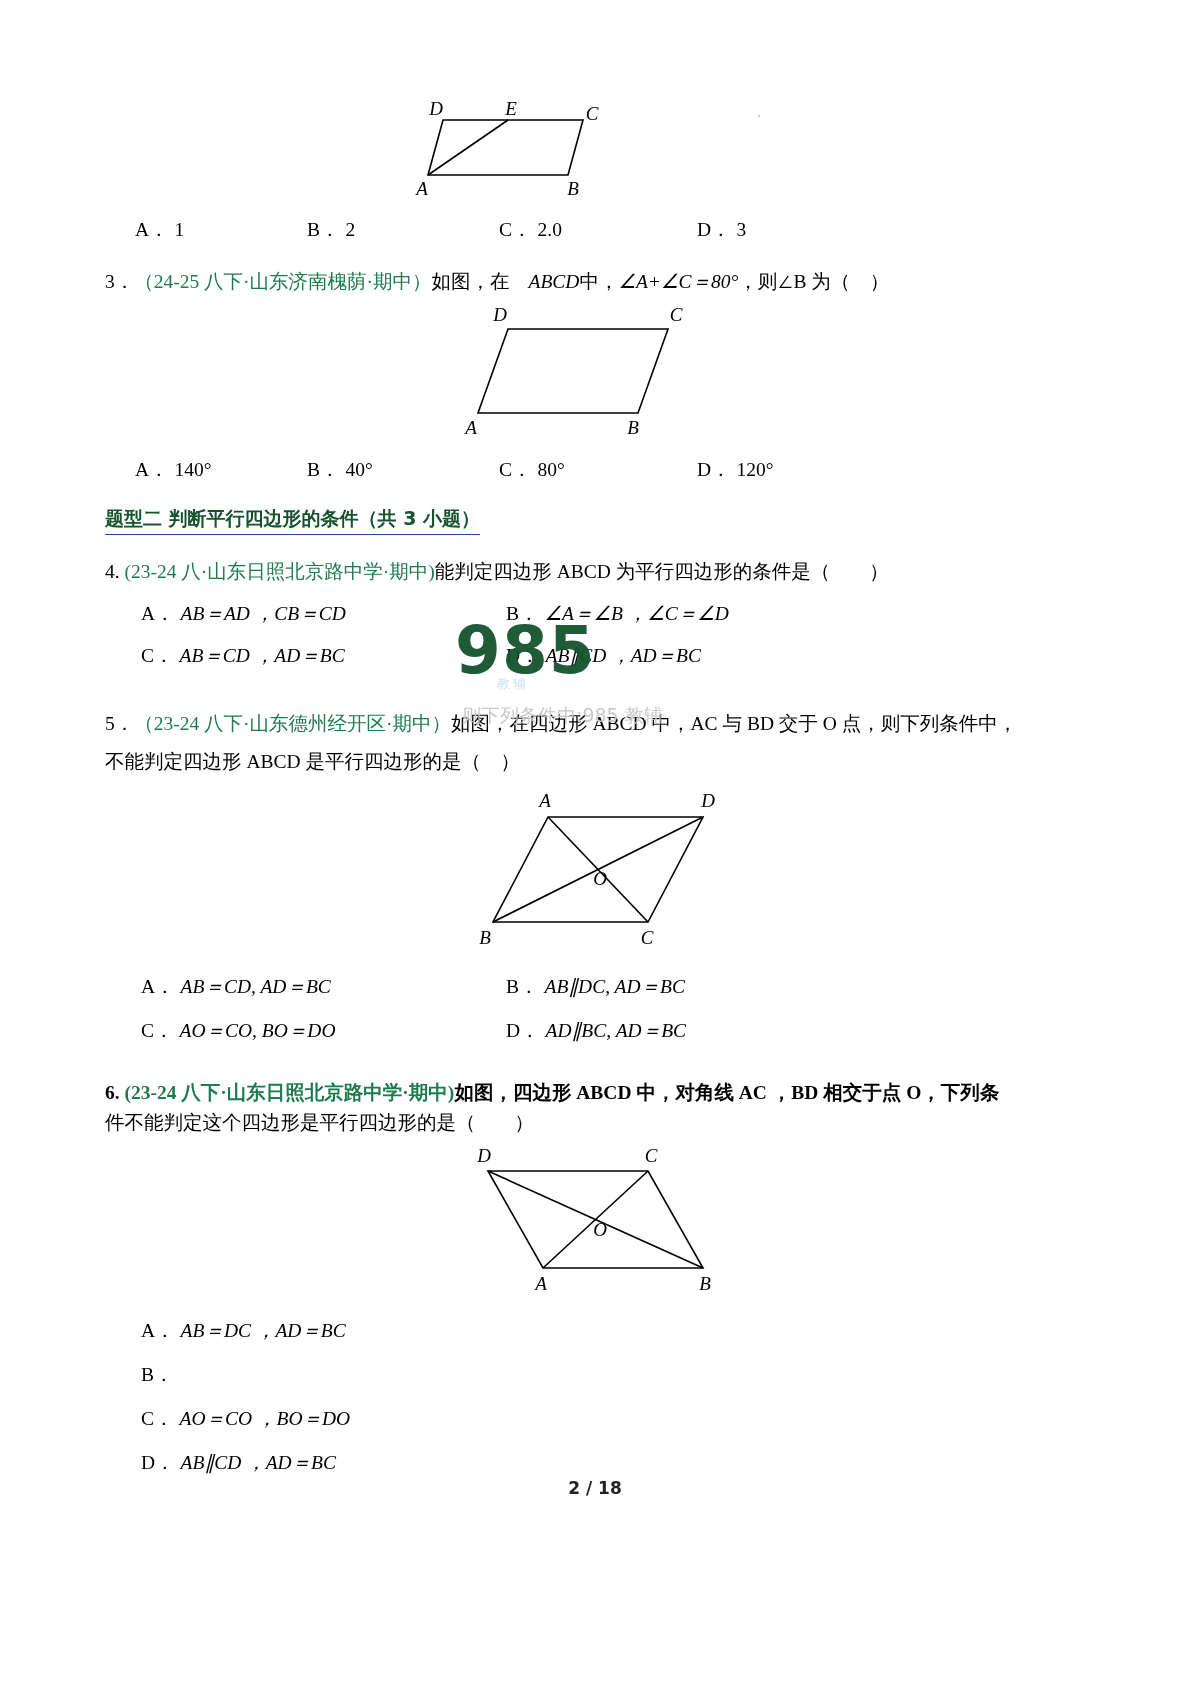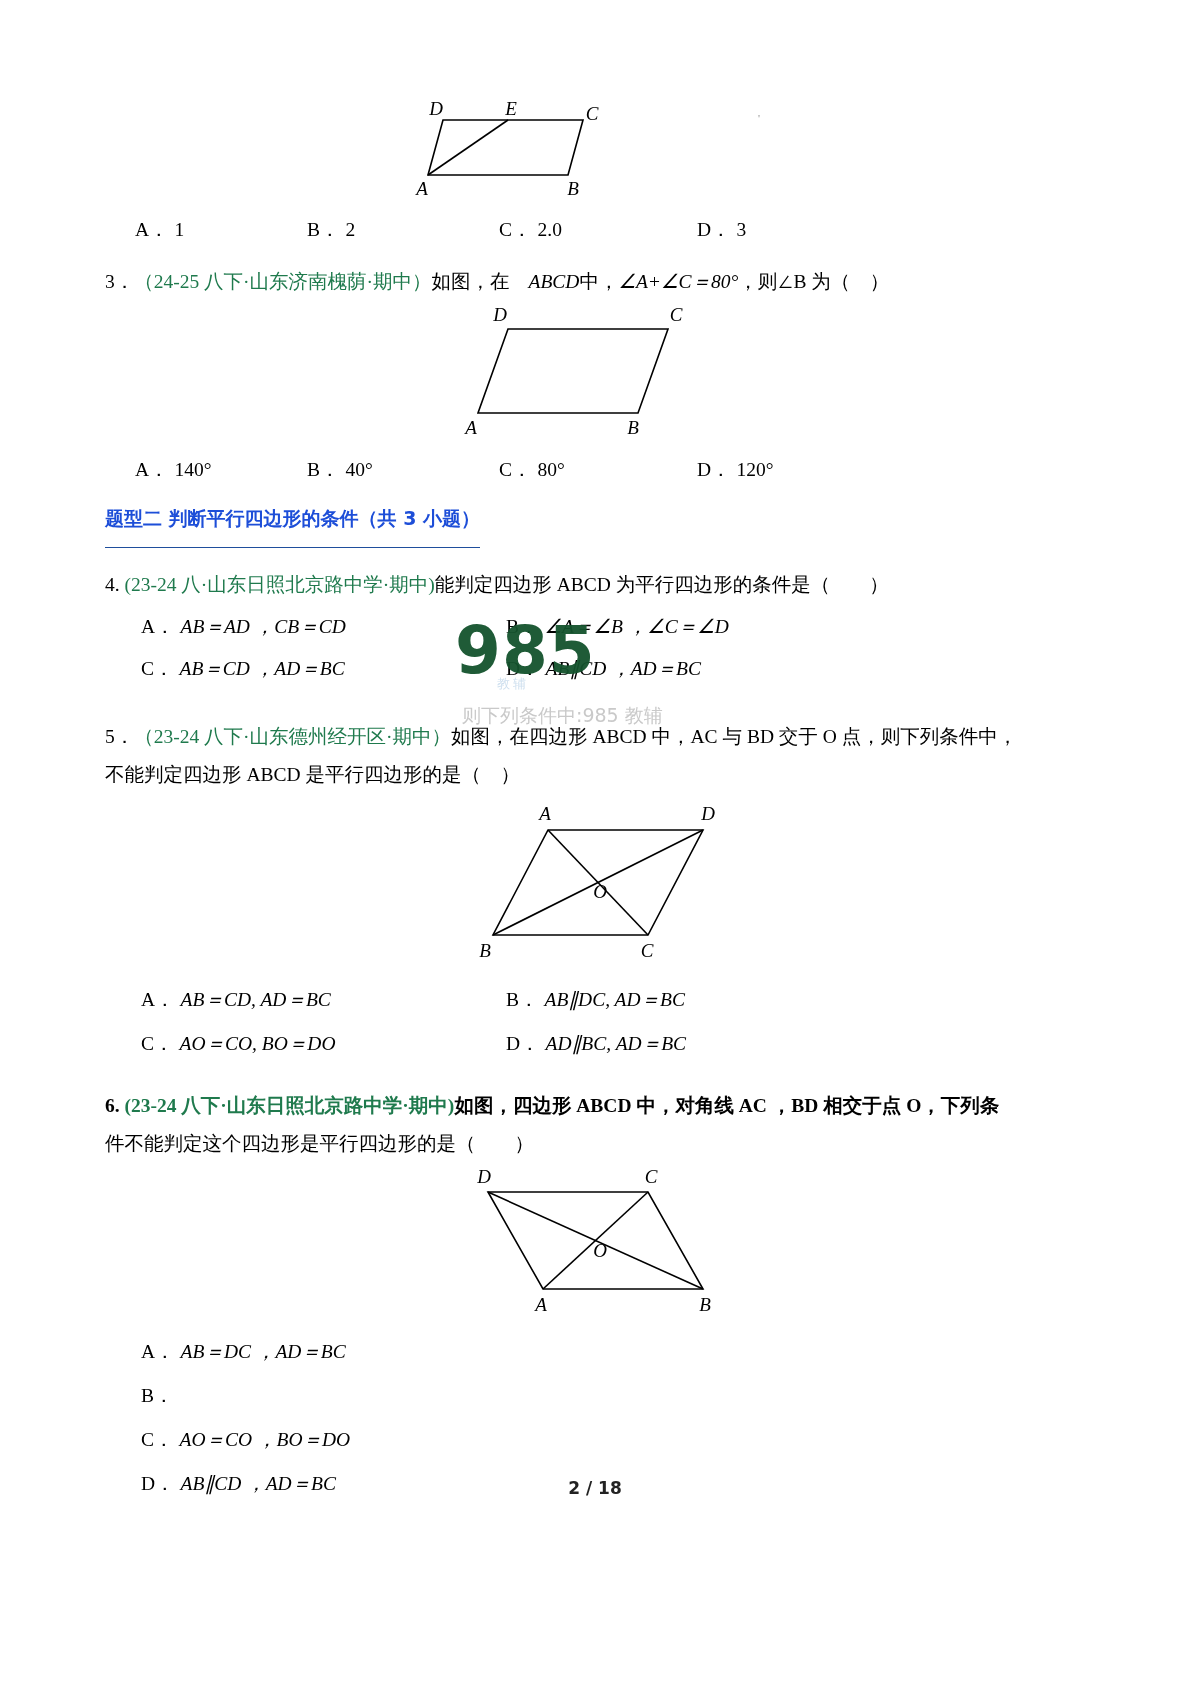--- a/index.html
+++ b/index.html
@@ -41,24 +41,24 @@
   .choice-label { white-space: nowrap; }
   
   .fig { position: relative; width: 100%; }
   .fig svg { display:block; margin: 0 auto; }
   .label-it { font-family: "Liberation Serif", serif; font-style: italic; font-size: 19px; }
   
   .section-head {
     font-family: "DejaVu Sans", sans-serif;
     font-weight: bold;
     font-size: 19px;
-    color: #1d4ed8;
+    color: #14532d;
     border-bottom: 1.6px solid #1f4e9c;
     display: inline-block;
-    padding-bottom: 16px;
+    padding-bottom: 3px;
     line-height: 26px;
   }
   
   .wm {
     position: absolute;
     left: 0; top: 0; width: 100%; height: 100%;
     pointer-events: none;
   }
   .wm-logo {
     position: absolute;
@@ -247,21 +247,21 @@
       <div>
           <span class="choice-label">D．</span>
           <span class="mi" style="padding-left:6px;">AD∥BC, AD＝BC</span>
         </div>
     </div>
 
     <div class="q-line" style="margin-top:32px;font-weight:bold;">
       <span>6.</span>
       <span class="green">(23-24 八下·山东日照北京路中学·期中)</span><span>如图，四边形 ABCD 中，对角线 AC ，BD 相交于点 O，下列条</span>
     </div>
-    <div class="q-line" style="margin-top:8px;">
+    <div class="q-line" style="margin-top:0;">
       <span>件不能判定这个四边形是平行四边形的是（　　）</span>
     </div>
 
     <div class="fig" style="margin-top:8px;">
       <svg width="700" height="160" viewBox="0 0 700 160">
         <polygon points="240,25 400,25 455,122 295,122" fill="none" stroke="#000" stroke-width="1.6"></polygon>
         <line x1="240" y1="25" x2="455" y2="122" stroke="#000" stroke-width="1.6"></line>
         <line x1="400" y1="25" x2="295" y2="122" stroke="#000" stroke-width="1.6"></line>
         <text class="label-it" x="236" y="16" text-anchor="middle">D</text>
         <text class="label-it" x="403" y="16" text-anchor="middle">C</text>

